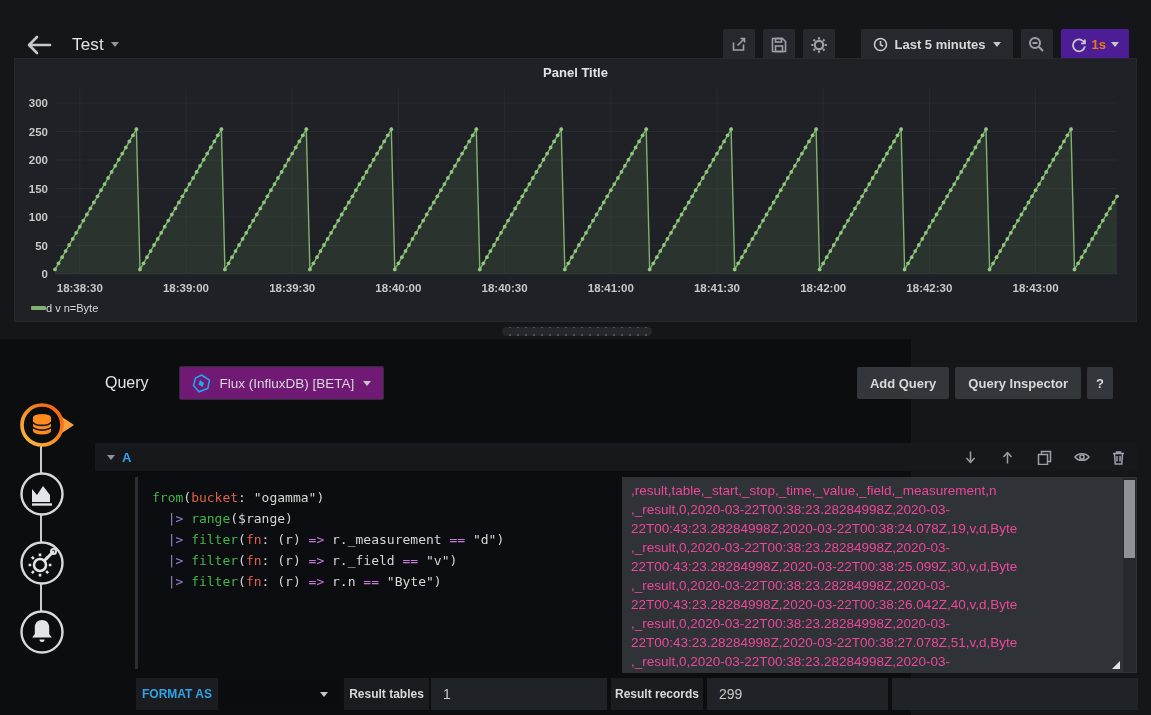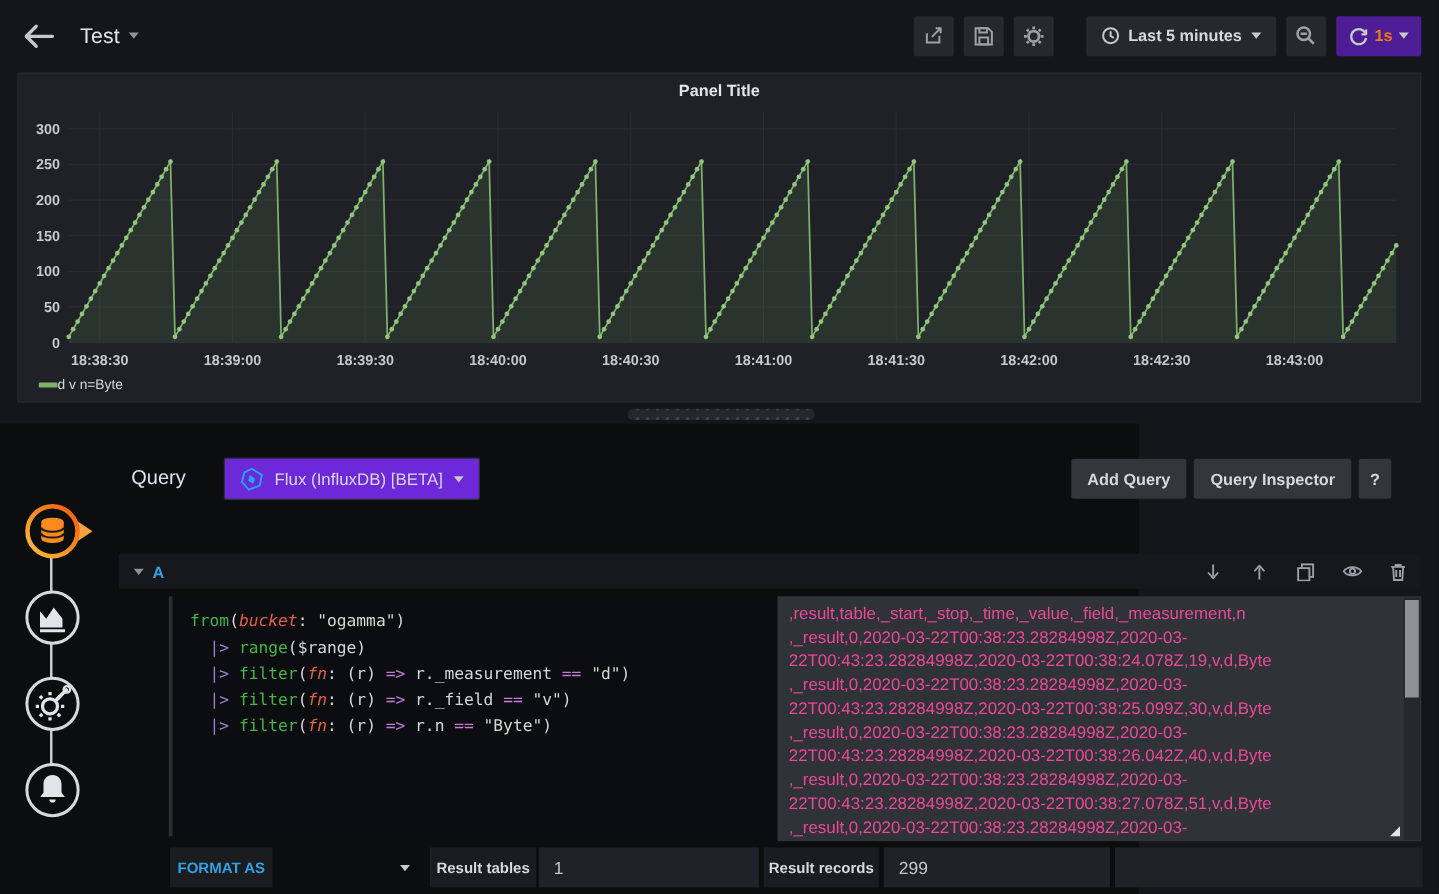--- a/index.html
+++ b/index.html
@@ -2,22 +2,22 @@
 <html><head>
 <meta charset="utf-8">
 <style>
   * { margin:0; padding:0; box-sizing:border-box; }
   html,body { width:1151px; height:715px; background:#141619; overflow:hidden;
     font-family:"Liberation Sans", sans-serif; color:#d8d9da; }
   .caret { display:inline-block; width:0; height:0; border-left:4px solid transparent;
     border-right:4px solid transparent; border-top:5px solid #9fa7b3; vertical-align:middle; }
 
   
-  .navbar { position:absolute; left:0; top:0; width:1151px; height:57px;
-    display:flex; align-items:center; padding:0 14px; background:#141619; }
+  .navbar { position:absolute; left:0; top:16px; width:1151px; height:57px;
+    display:flex; align-items:center; padding:0 22px; background:#141619; }
   .back-btn { width:34px; height:34px; display:flex; align-items:center; justify-content:center;
     cursor:pointer; margin-right:16px; }
   .nav-title { font-size:17px; font-weight:500; color:#e3e4e8; letter-spacing:.2px; }
   .nav-title-caret { margin-left:7px; border-top-color:#8e949e; }
   .nav-right { margin-left:auto; display:flex; align-items:center; gap:8px; }
   .icon-btn { width:32px; height:32px; background:#26282d; border:none; border-radius:2px;
     display:flex; align-items:center; justify-content:center; cursor:pointer; }
   .icon-btn svg { stroke:#9da0a8; fill:none; stroke-width:1.6; }
   .timepicker { height:32px; background:#26282d; border-radius:2px; display:flex; align-items:center;
     padding:0 12px; gap:7px; margin-left:18px; cursor:pointer; font-size:13px; font-weight:600; color:#d8d9da; }
@@ -46,38 +46,38 @@
   .bottom { position:absolute; left:0; top:339px; width:911px; height:376px; background:#0c0d0f; }
 
   .tab-rail { position:absolute; left:40px; top:86px; width:2px; height:207px; background:#caccd0; }
   .side-tab { position:absolute; left:19px; width:46px; height:46px; cursor:pointer; }
   .side-tab svg { display:block; }
 
   .query-header { position:absolute; left:105px; top:24px; width:1008px; height:40px;
     display:flex; align-items:center; }
   .query-header-title { font-size:16px; font-weight:500; color:#e3e4e8; }
   .ds-picker { margin-left:30px; height:34px; border:1px solid #2c2f36; border-radius:2px;
-    background:#6d28d9; display:flex; align-items:center; gap:9px; padding:0 12px; cursor:pointer;
+    background:#701a75; display:flex; align-items:center; gap:9px; padding:0 12px; cursor:pointer;
     font-size:13.5px; color:#d8d9da; }
   .hdr-buttons { margin-left:auto; display:flex; gap:6px; }
   .gray-btn { height:32px; background:#33363b; color:#d8d9da; border:none; border-radius:2px;
     font-size:13px; font-weight:600; padding:0 13px; cursor:pointer; font-family:inherit; }
 
   .row-header { position:absolute; left:95px; top:104px; width:1042px; height:28px; background:#17181c;
     display:flex; align-items:center; padding:0 12px; }
   .row-ref { color:#33a2e5; font-size:13px; font-weight:700; margin-left:7px; }
   .row-actions { margin-left:auto; display:flex; gap:22px; }
   .row-actions svg { stroke:#9da0a8; fill:none; stroke-width:1.5; cursor:pointer; }
 
   .code-editor { position:absolute; left:135px; top:138px; width:485px; height:192px;
     background:#0c0d10; border-left:3px solid #2b2e33; padding:10px 0 0 14px;
     font-family:"DejaVu Sans Mono", monospace; font-size:13px; line-height:21px;
     white-space:pre; overflow:hidden; cursor:text; }
   .tk-k  { color:#44b549; }
-  .tk-a  { color:#e0604a;font-style:italic; }
+  .tk-a  { color:#e0604a; }
   .tk-s  { color:#d8d8d2; }
   .tk-p  { color:#d4d6da; }
   .tk-o  { color:#c678dd; }
   .tk-pi { color:#9b7fd4; }
   .tk-v  { color:#d4d6da; }
 
   .csv-box { position:absolute; left:622px; top:138px; width:515px; height:196px; background:#2f3237;
     padding:4px 22px 4px 9px; overflow:hidden; cursor:text; }
   .csv-line { font-size:13.5px; line-height:19px; color:#ec4899; overflow-wrap:break-word; }
   .csv-scrollbar { position:absolute; right:1px; top:1px; width:13px; height:194px; background:#26282d; }

